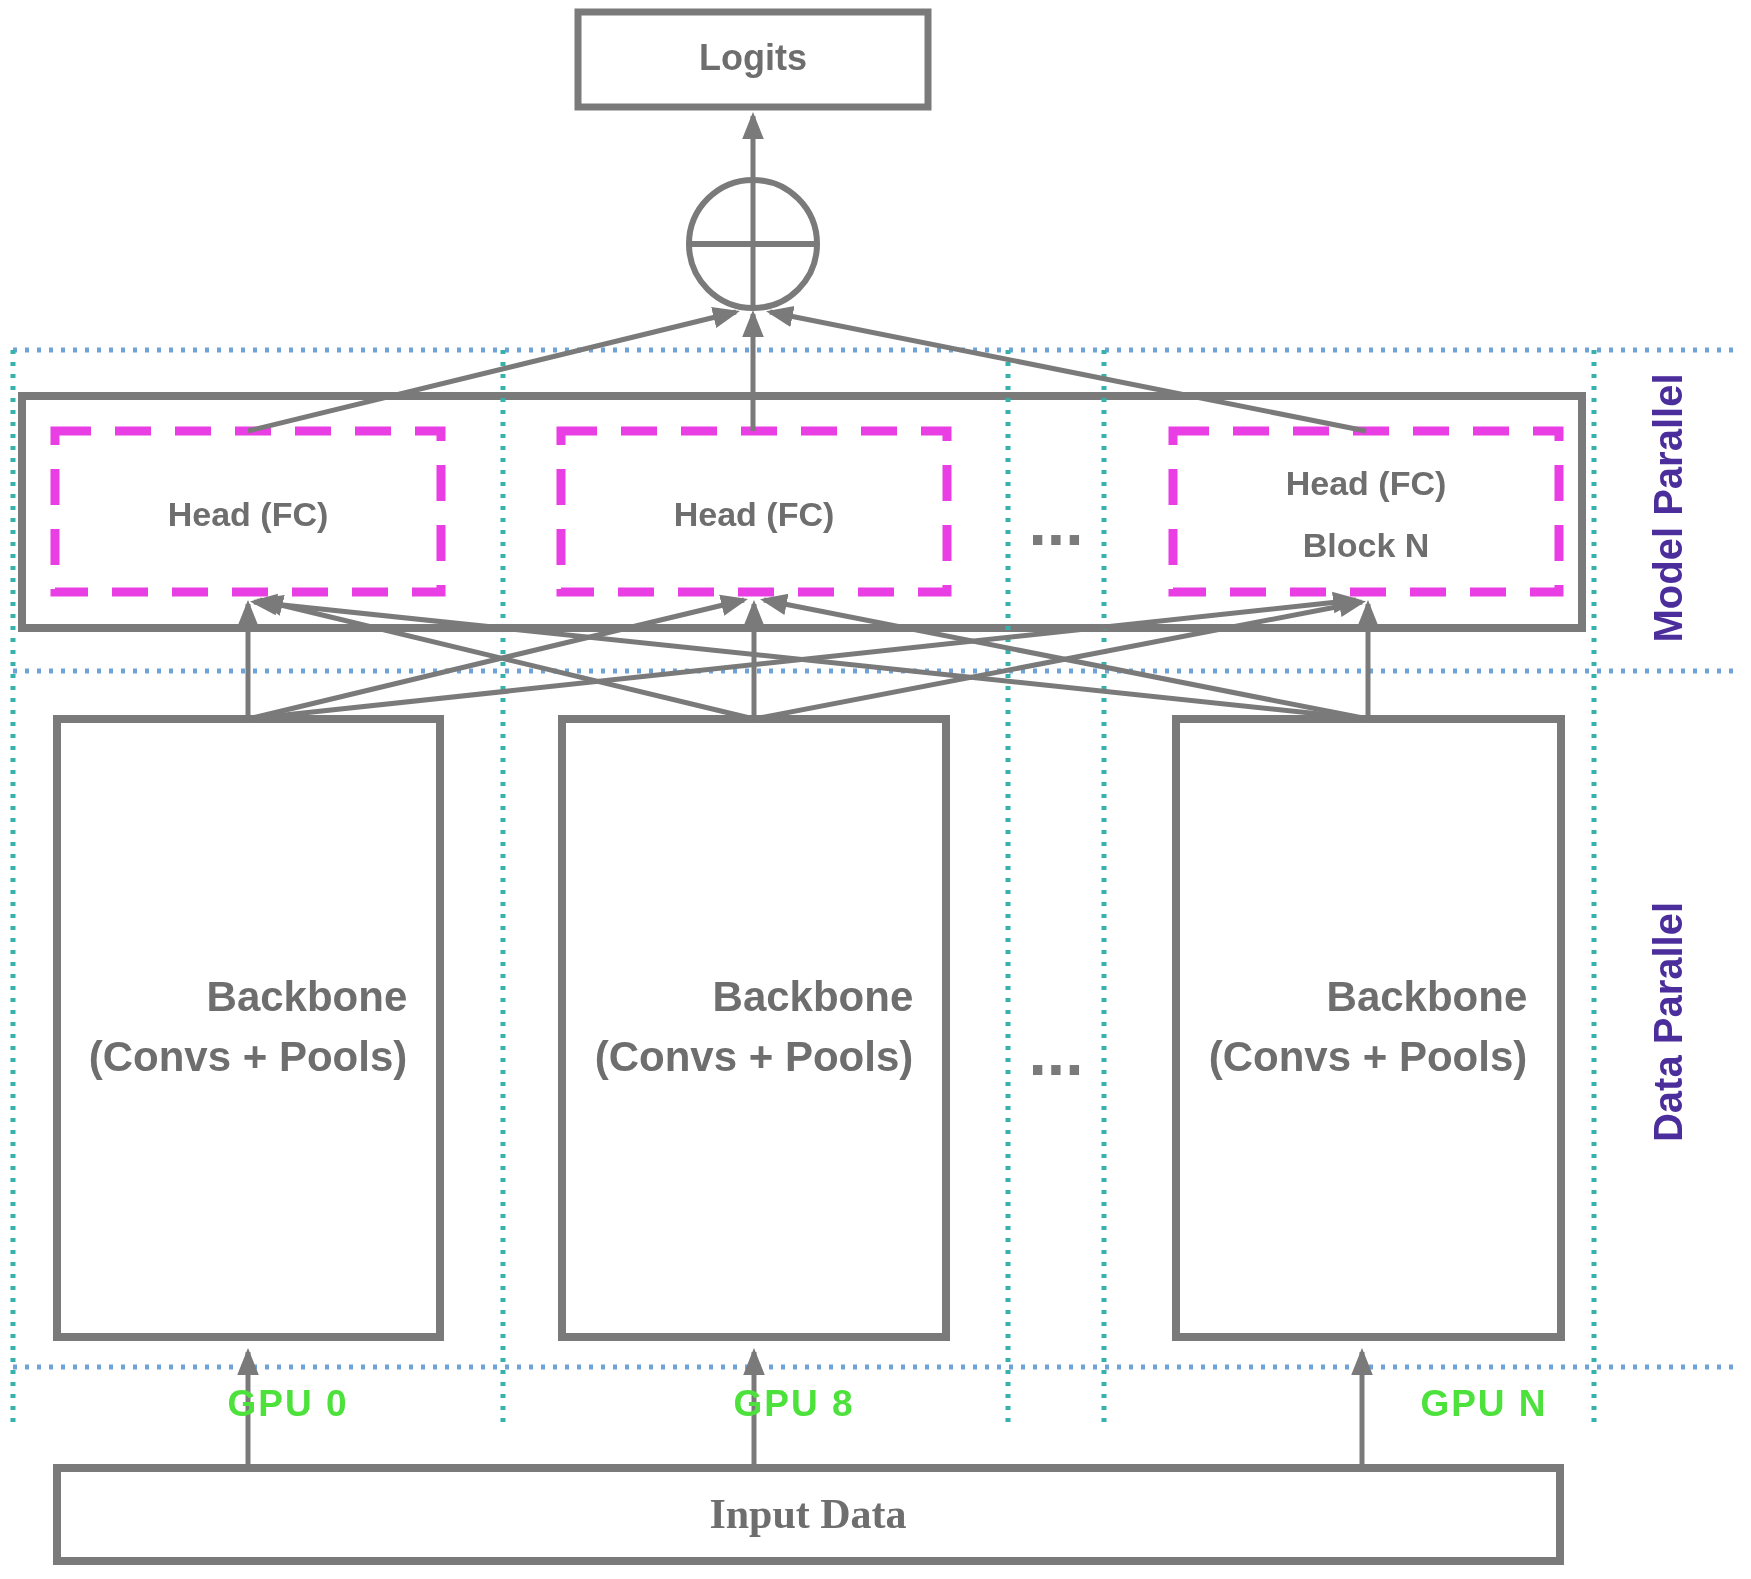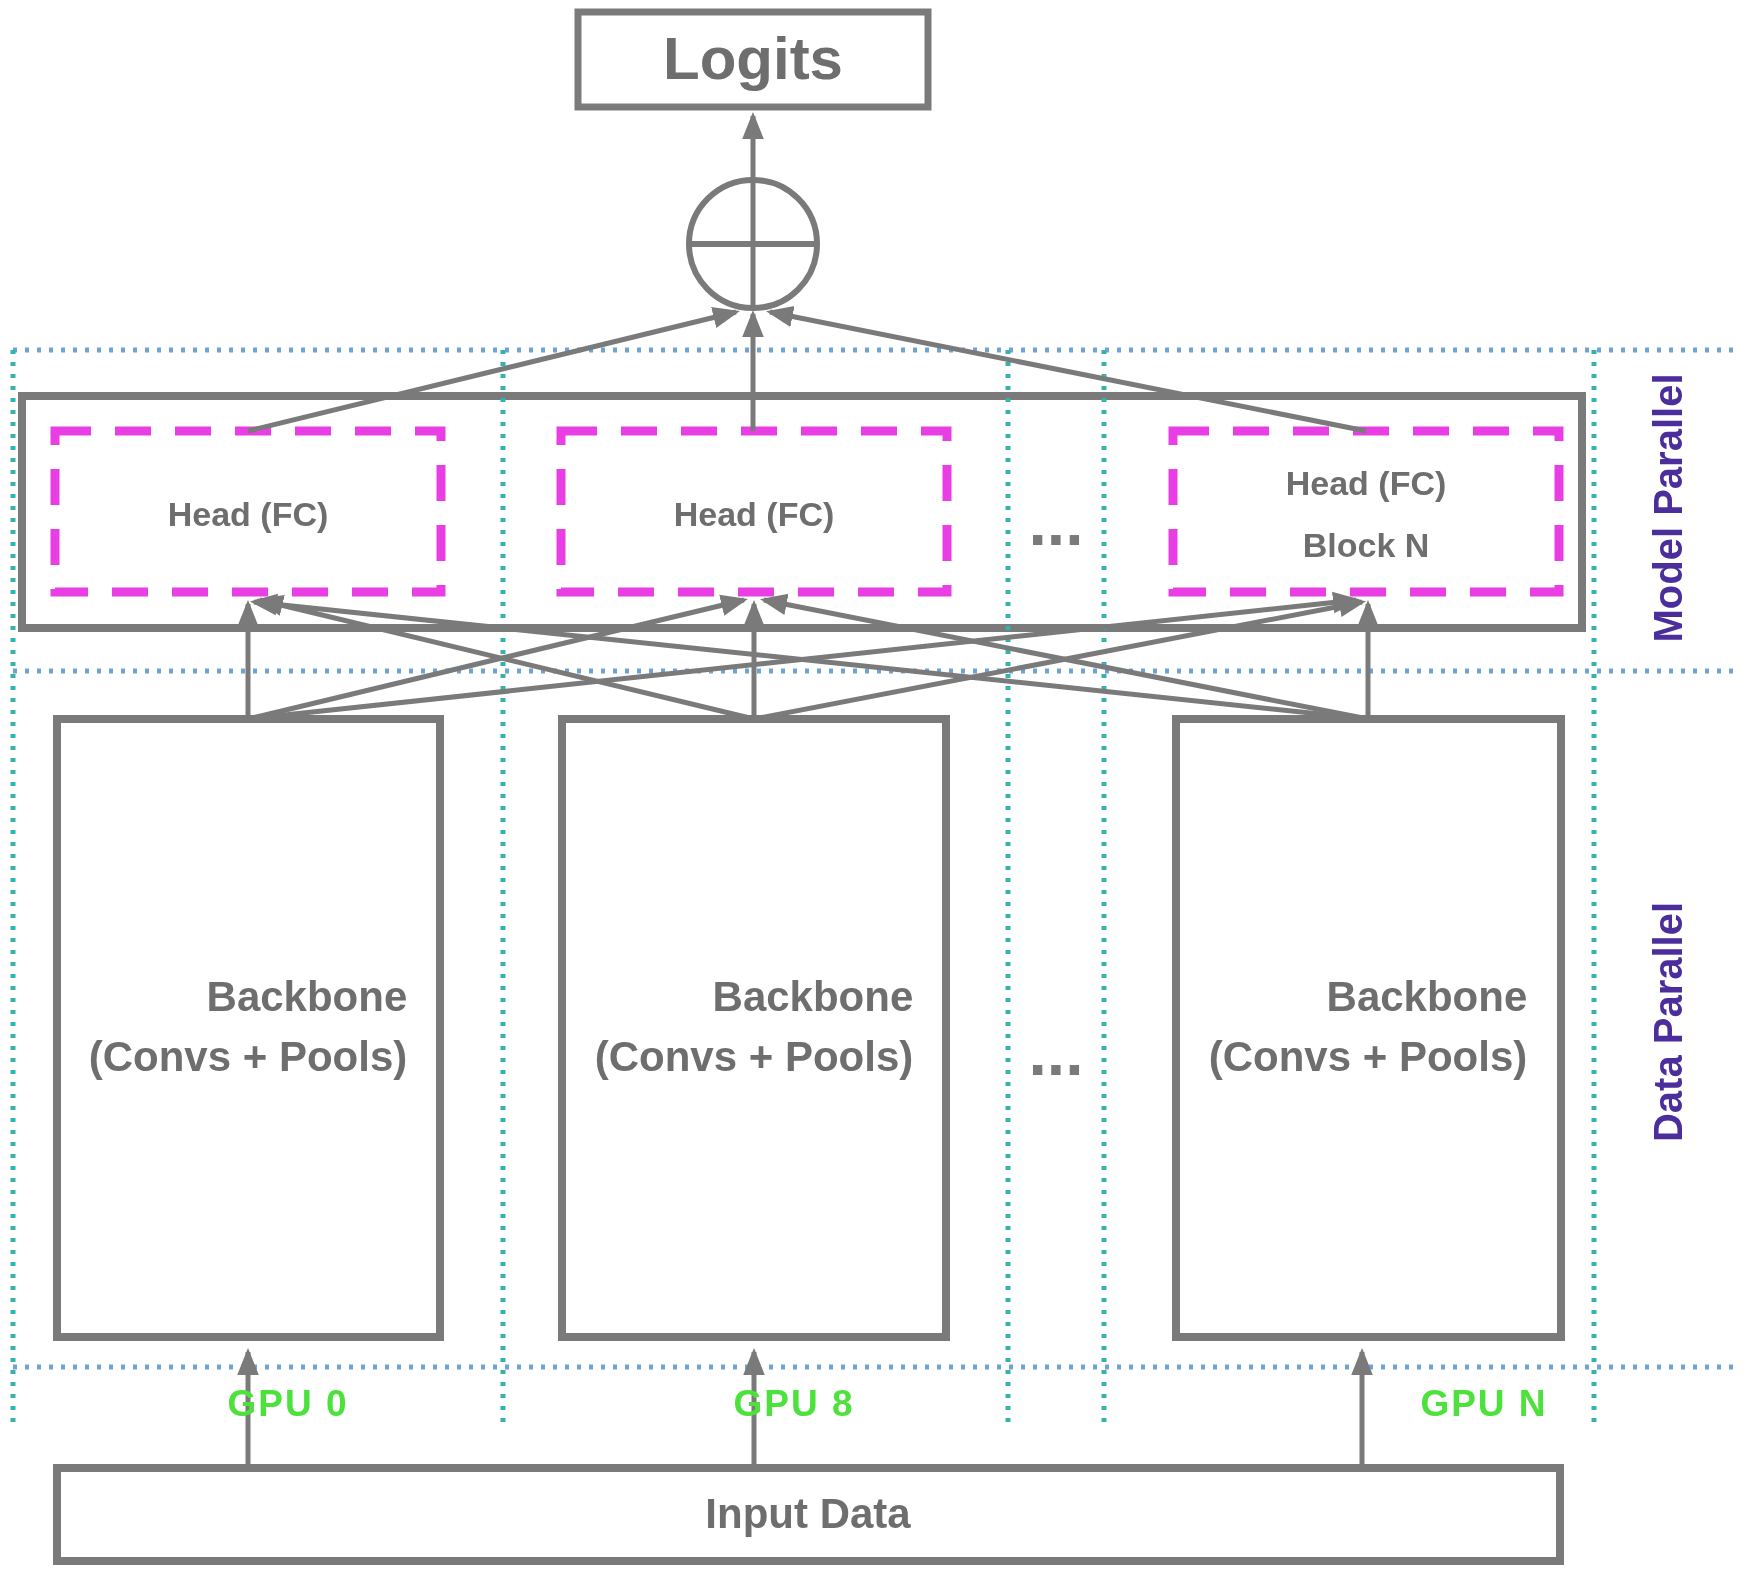--- a/index.html
+++ b/index.html
@@ -14,22 +14,22 @@
   .lbl{
     position:absolute;
     transform:translate(-50%,-50%);
     text-align:center;
     white-space:nowrap;
     color:#6e6e6e;
     font-weight:bold;
   }
   .box-label{font-size:34px;line-height:62px;}
   .backbone-label{font-size:42px;line-height:60px;text-align:right;}
-  .logits-label{font-size:60px;text-align:right;}
-  .input-label{font-size:42px;}
+  .logits-label{font-size:36px;text-align:right;}
+  .input-label{font-size:42px;font-family:Liberation Serif, serif;}
   .gpu-label{font-size:37px;color:#4ce23b;letter-spacing:2px;margin-left:40px;}
   .dots{font-size:66px;color:#7a7a7a;line-height:0;}
   .region-label{
     font-size:40px;
     font-weight:600;
     color:#4b2e9b;
     writing-mode:vertical-rl;
     transform:translate(-50%,-50%) rotate(180deg);
   }
 </style>

